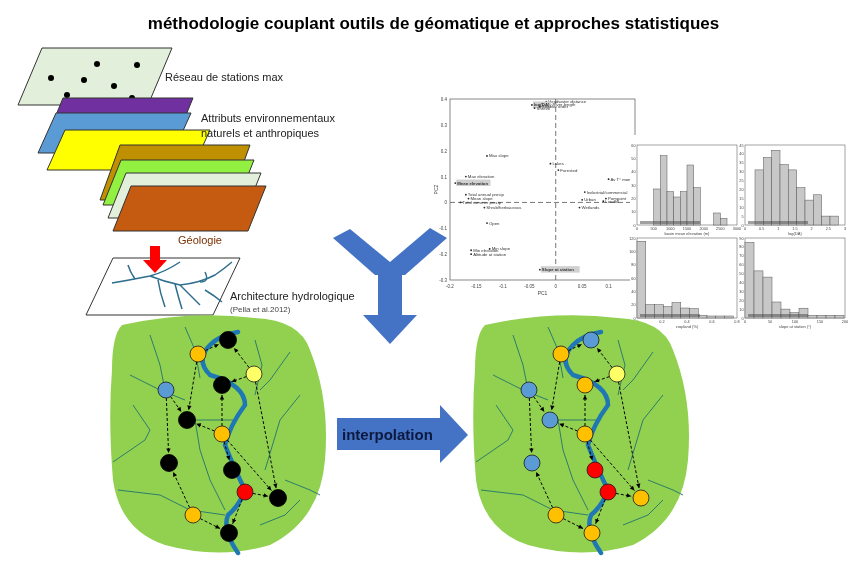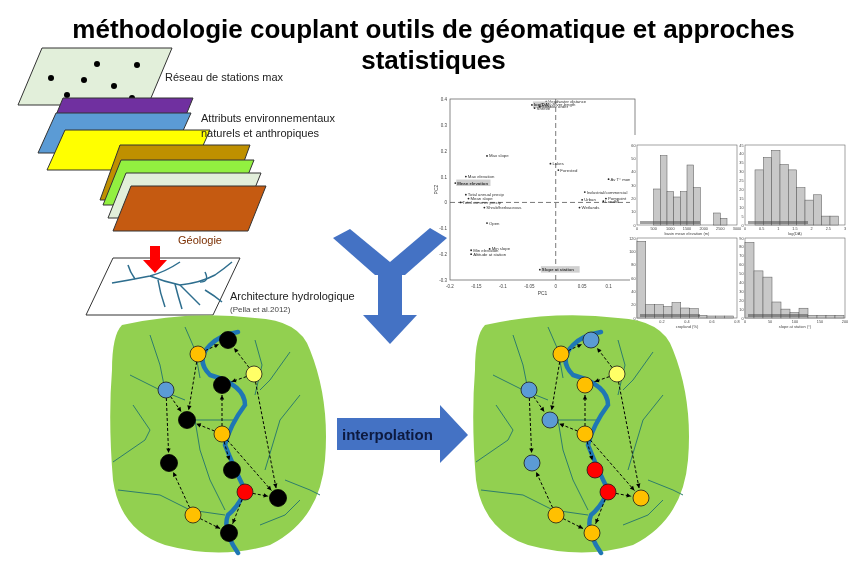--- a/index.html
+++ b/index.html
@@ -1,17 +1,17 @@
 <!DOCTYPE html>
 <html><head>
 <meta charset="utf-8">
 <style>
   html,body{margin:0;padding:0;background:#fff;}
   body{width:867px;height:568px;position:relative;overflow:hidden;font-family:"Liberation Sans",sans-serif;}
-  .title{position:absolute;left:0;width:867px;top:14px;text-align:center;font-weight:bold;font-size:26px;color:#000;}
+  .title{position:absolute;left:0;width:867px;top:14px;text-align:center;font-weight:bold;font-size:17px;color:#000;}
   svg{position:absolute;left:0;top:0;}
   .lbl{font-family:"Liberation Sans",sans-serif;}
 </style>
 </head>
 <body>
 
 <div class="title">méthodologie couplant outils de géomatique et approches statistiques</div>
 
 <svg id="main" width="867" height="568" viewBox="0 0 867 568">
 

